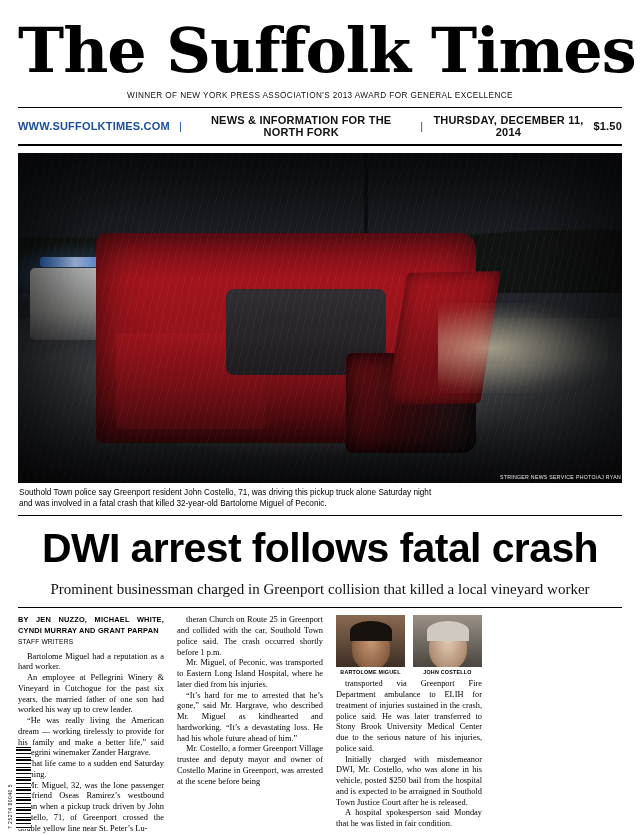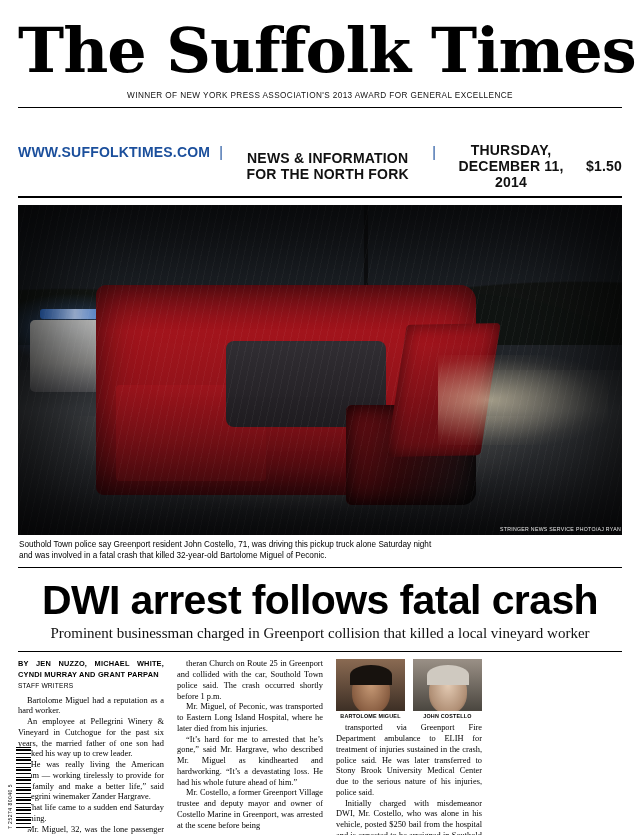--- a/index.html
+++ b/index.html
@@ -44,28 +44,28 @@
   .rule-thin {
     border-bottom: 1px solid #000;
     margin-top: 7px;
   }
   .infobar {
     display: flex;
     align-items: center;
     justify-content: center;
     gap: 9px;
     font-family: "Liberation Sans", sans-serif;
-    font-size: 14px;
+    font-size: 11px;
     font-weight: bold;
     letter-spacing: 0.2px;
     padding: 6px 0 6px;
   }
   .infobar .blue { color: #1b4f9c; }
   .infobar .sep { color: #1b4f9c; font-weight: normal; }
-  .infobar .dark { color: #111; margin-top: 28px; }
+  .infobar .dark { color: #111; }
   .rule-thick {
     border-bottom: 2px solid #000;
   }
 
   
   .photo-wrap {
     position: relative;
     margin-top: 7px;
     border-radius: 16px;
   }
@@ -189,21 +189,21 @@
     font-size: 41px;
     line-height: 1.02;
     text-align: center;
     margin: 12px 0 0;
     letter-spacing: -0.6px;
   }
   .subhead {
     font-family: "Liberation Serif", serif;
     font-size: 15px;
     text-align: center;
-    margin: 4px 0 0;
+    margin: 12px 0 0;
     color: #111;
   }
   .rule-after-head {
     border-bottom: 1px solid #000;
     margin-top: 9px;
   }
 
   
   .story {
     display: flex;

